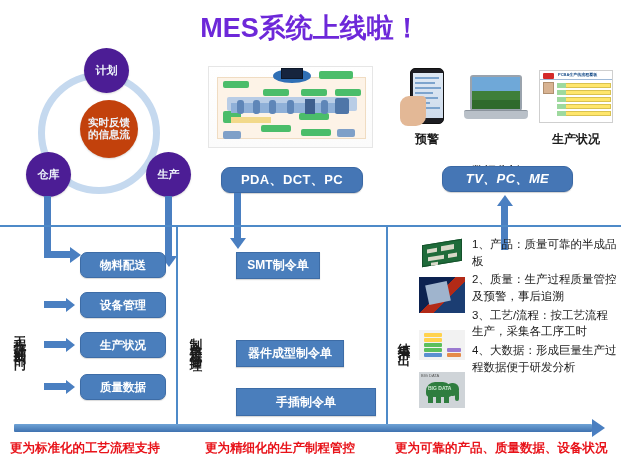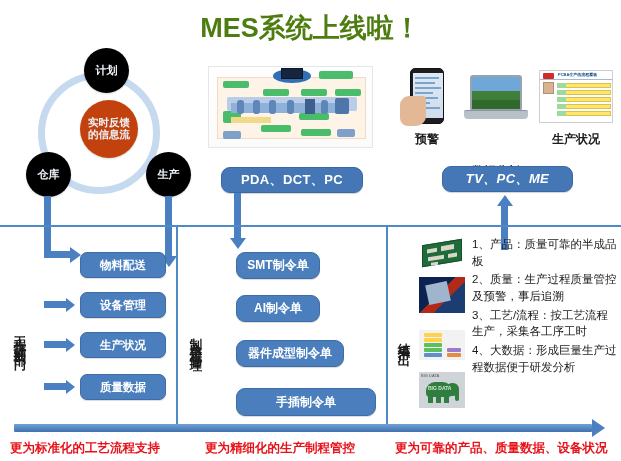--- a/index.html
+++ b/index.html
@@ -12,33 +12,33 @@
     overflow:hidden;
   }
   #stage { position:absolute; left:0; top:0; width:621px; height:461px; }
 
   .abs { position:absolute; }
 
   
   #title {
     left:0; top:10px; width:621px;
     text-align:center;
-    font-size:27px; font-weight:bold; color:#4d7c0f;
+    font-size:27px; font-weight:bold; color:#6d28d9;
     letter-spacing:0px;
   }
 
   
   .ring {
     border:7px solid #c5d9ef;
     border-radius:50%;
     background:transparent;
   }
   .circ {
     border-radius:50%;
-    background:#000000;
+    background:#4c1d95;
     color:#eef4fb;
     display:flex; align-items:center; justify-content:center;
     text-align:center;
     font-weight:bold;
     line-height:1.12;
     box-shadow:0 1px 2px rgba(0,0,0,.15);
   }
   .circ.small { font-size:11px; }
   .circ.center { font-size:10.5px; background:#c2410c; padding:4px; }
 
@@ -58,21 +58,21 @@
   
   .box {
     background:#4a7ebc;
     border:1px solid #3d6ca6;
     border-radius:7px;
     color:#ffffff;
     display:flex; align-items:center; justify-content:center;
     font-size:11.5px; font-weight:bold;
     box-shadow:0 1px 1px rgba(0,0,0,.15);
   }
-  .box.mid { border-radius:9px; font-size:12px; }
+  .box.mid { border-radius:0; font-size:12px; }
 
   
   .vlabel {
     writing-mode:vertical-rl;
     text-orientation:upright;
     font-size:12.5px; font-weight:bold; color:#1b1b1b;
     letter-spacing:3.5px;
     line-height:1;
     display:flex; align-items:flex-start; justify-content:center;
   }
@@ -346,23 +346,20 @@
   <div class="head-right sm" style="left:66px; top:337.5px;"></div>
 
   <div class="shaft-h" style="left:44px; top:383px; width:22px; height:7px;"></div>
   <div class="head-right sm" style="left:66px; top:379.5px;"></div>
 
   <div class="abs vlabel" style="left:184px; top:258px; height:165px; width:18px;">制令单过程管理</div>
 
   <div class="abs box mid" style="left:236px; top:252px; width:84px; height:27px;">
     <span>SMT制令单</span>
   </div>
-  <div class="abs box mid" style="left:236px; top:295px; width:84px; height:27px;">
-    <span>AI制令单</span>
-  </div>
   <div class="abs box mid" style="left:236px; top:340px; width:108px; height:27px;">
     <span>器件成型制令单</span>
   </div>
   <div class="abs box mid" style="left:236px; top:388px; width:140px; height:28px;">
     <span>手插制令单</span>
   </div>
 
   <div class="abs vlabel" style="left:392px; top:285px; height:110px; width:18px;">结果产出</div>
 
   <div class="abs pic" id="pic-pcb" style="left:419px; top:238px; width:46px; height:30px;">

